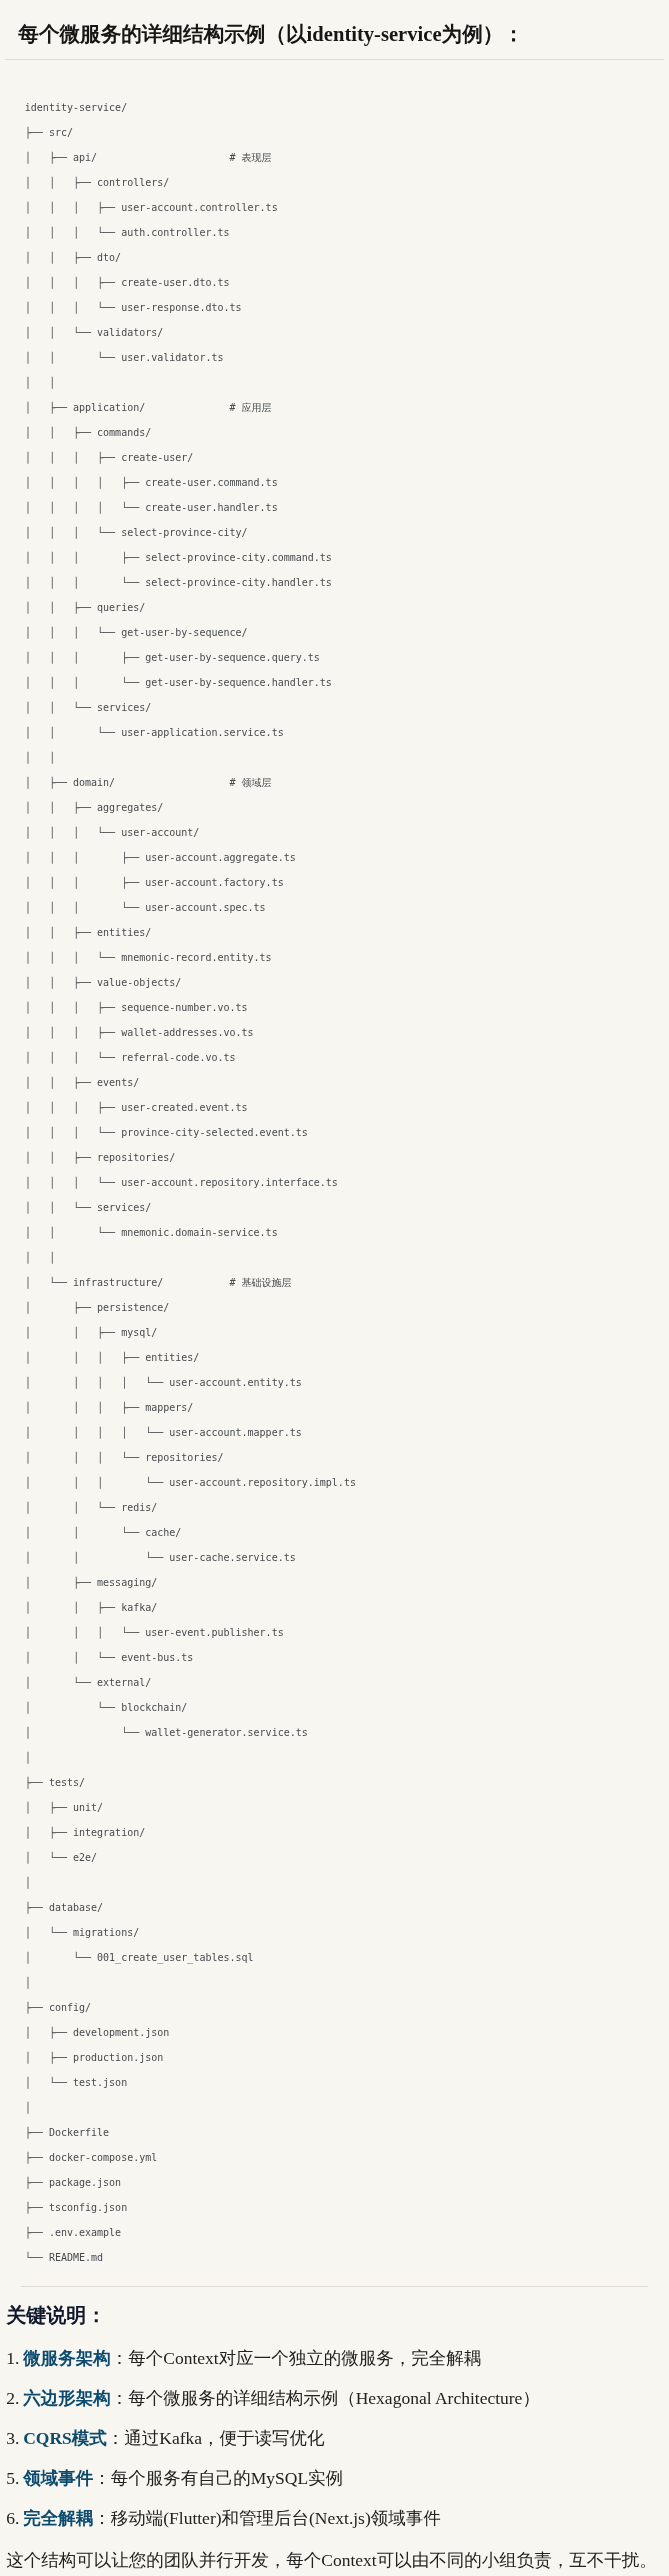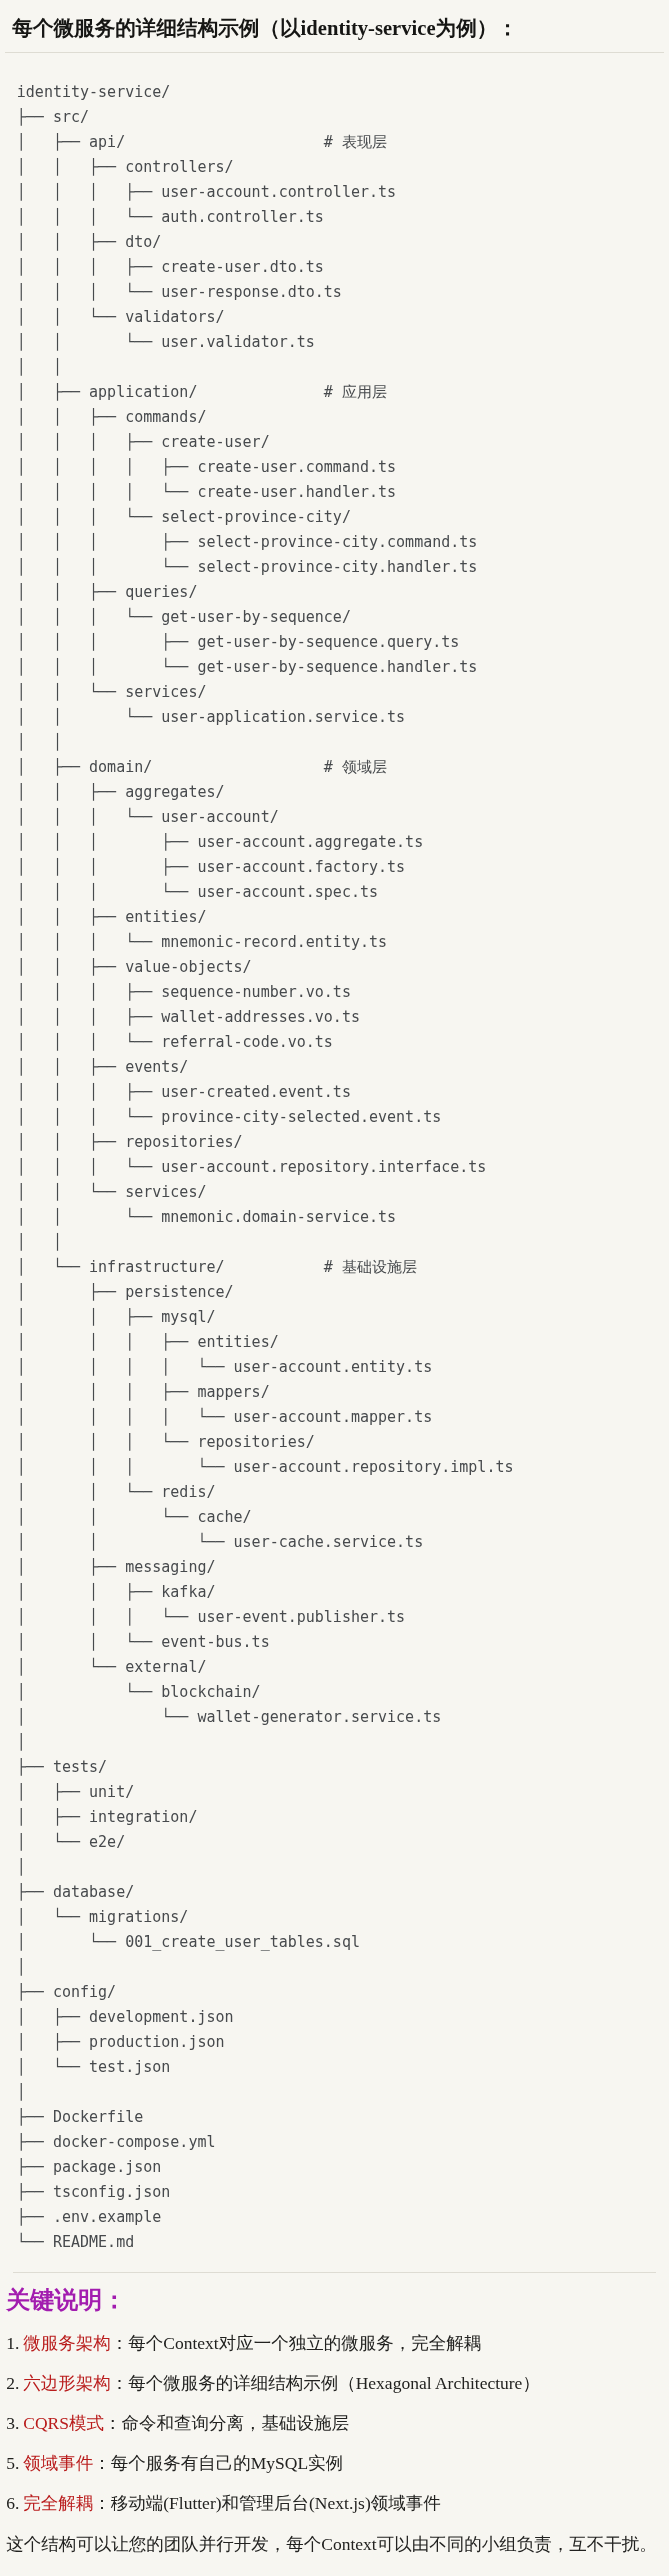--- a/index.html
+++ b/index.html
@@ -12,70 +12,70 @@
     background: #F7F6F1;
     color: #262624;
     font-family: "Liberation Serif", "DejaVu Serif", serif;
     overflow: hidden;
     box-sizing: border-box;
   }
   .page {
     padding: 0 5px;
   }
   .doc-title {
-    margin: 6px;
+    margin: 12px;
     padding: 8.8px 1.3px 0 1.3px;
     font-size: 20.6px;
     line-height: 26px;
     font-weight: bold;
     color: #161614;
     font-family: "Liberation Serif", "DejaVu Serif", serif;
   }
   .rule {
     border: none;
     border-top: 0.9px solid #DEDCD3;
     margin: 11.3px 0 0 0;
   }
   .code-block {
-    margin: 8px;
+    margin: 16px;
     border-bottom: 0.9px solid #DEDCD3;
     padding: 19.4px 2.5px 16.3px 3.8px;
     font-family: "DejaVu Sans Mono", "Liberation Mono", monospace;
-    font-size: 15px;
+    font-size: 10px;
     line-height: 25px;
     color: #474A4D;
     white-space: pre;
     overflow: hidden;
   }
   .notes-heading {
     margin: 15px 0 0 0;
     padding: 0 1.3px;
-    font-size: 24px;
+    font-size: 20px;
     line-height: 25px;
     font-weight: bold;
-    color: #a21caf;
+    color: #0f172a;
   }
   .notes-list {
     margin: 0;
     padding: 0 1.3px;
     list-style: none;
   }
   .note-item {
     margin-top: 21px;
     font-size: 17.5px;
     line-height: 19px;
     color: #222220;
   }
   .note-num {
     display: inline-block;
     margin-right: 3.8px;
   }
   .note-label {
-    font-weight: normal;
-    color: #b91c1c;
+    font-weight: bold;
+    color: #0c4a6e;
   }
   .closing-paragraph {
     margin: 22.5px 0 0 0;
     padding: 0 1.3px;
     font-size: 17.5px;
     line-height: 19.4px;
     color: #222220;
   }
 </style>
 </head>
@@ -173,21 +173,21 @@
 ├── package.json
 ├── tsconfig.json
 ├── .env.example
 └── README.md</pre>
 
   <h3 class="notes-heading">关键说明：</h3>
 
   <ol class="notes-list">
     <li class="note-item"><span class="note-num">1.</span><span class="note-label">微服务架构</span><span class="note-text">：每个Context对应一个独立的微服务，完全解耦</span></li>
     <li class="note-item"><span class="note-num">2.</span><span class="note-label">六边形架构</span><span class="note-text">：每个微服务的详细结构示例（Hexagonal Architecture）</span></li>
-    <li class="note-item"><span class="note-num">3.</span><span class="note-label">CQRS模式</span><span class="note-text">：命令和查询分离，基础设施层</span></li>
+    <li class="note-item"><span class="note-num">3.</span><span class="note-label">CQRS模式</span><span class="note-text">：通过Kafka，便于读写优化</span></li>
     <li class="note-item"><span class="note-num">5.</span><span class="note-label">领域事件</span><span class="note-text">：每个服务有自己的MySQL实例</span></li>
     <li class="note-item"><span class="note-num">6.</span><span class="note-label">完全解耦</span><span class="note-text">：移动端(Flutter)和管理后台(Next.js)领域事件</span></li>
   </ol>
 
   <p class="closing-paragraph">这个结构可以让您的团队并行开发，每个Context可以由不同的小组负责，互不干扰。</p>
 
 </div>
 
 
 </body></html>

